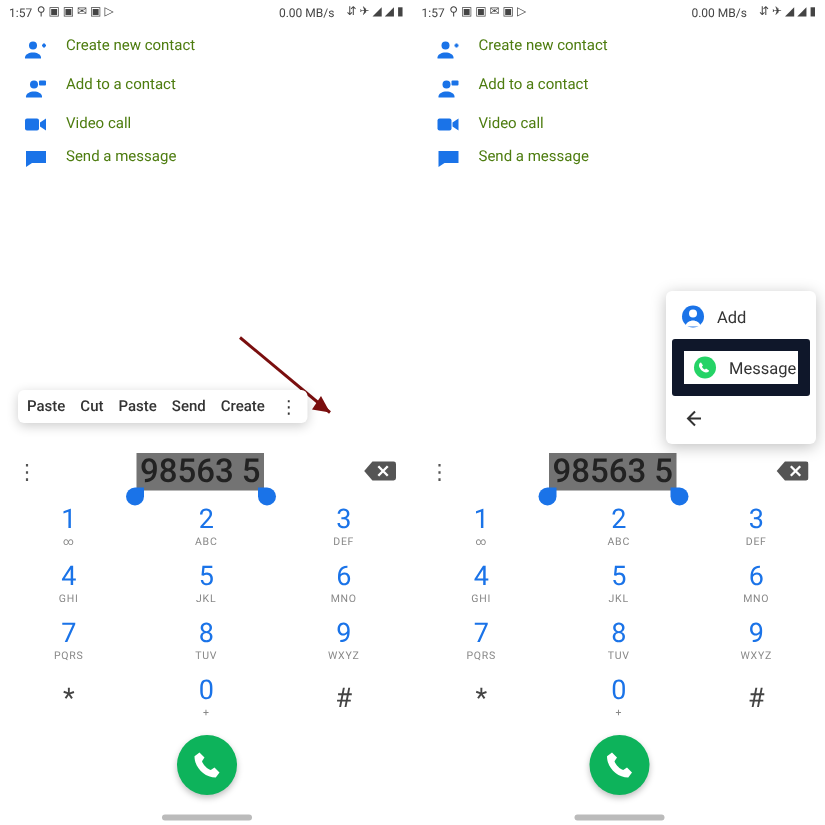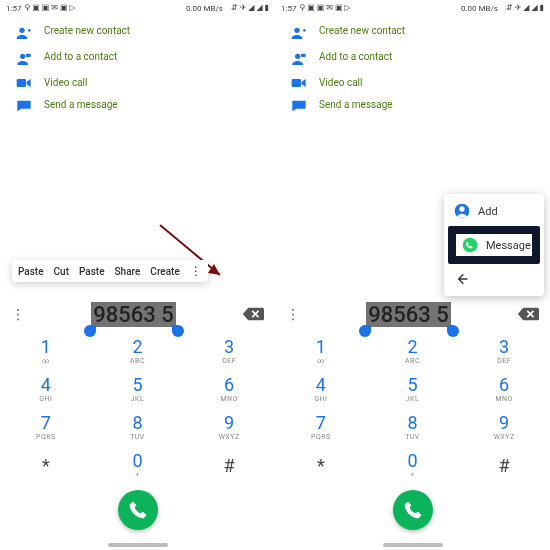--- a/index.html
+++ b/index.html
@@ -95,21 +95,21 @@
       <span>Send a message</span>
     </div>
   </div>
 
   <div class="spacer"></div>
 
   <div class="selection-toolbar">
     <span>Paste</span>
     <span>Cut</span>
     <span>Paste</span>
-    <span>Share</span>
+    <span>Send</span>
     <span>Create</span>
     <span class="toolbar-dots">⋮</span>
   </div>
 
   <div class="dial-area">
     <div class="num-row">
       <span class="menu-dots">⋮</span>
       <div class="num-display">
         <span class="num-text">98563 5</span>
         <span class="sel-handle sel-left" style="left:calc(50% - 50px)"></span>

